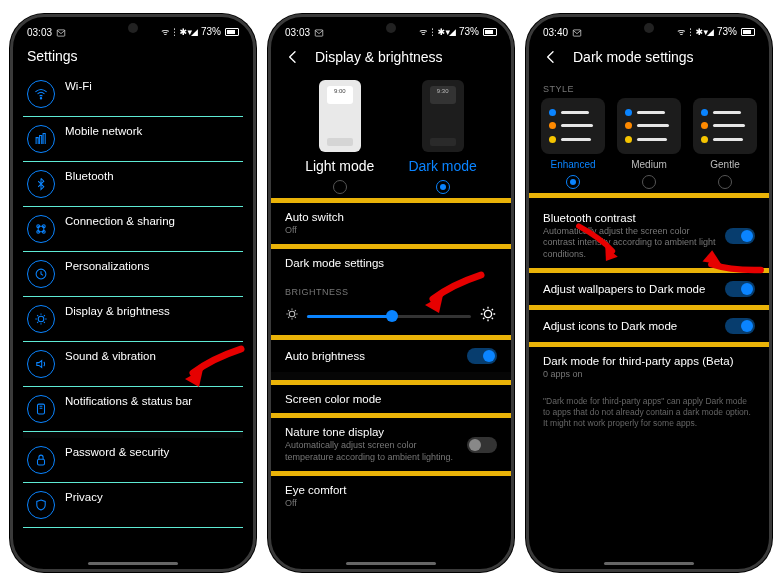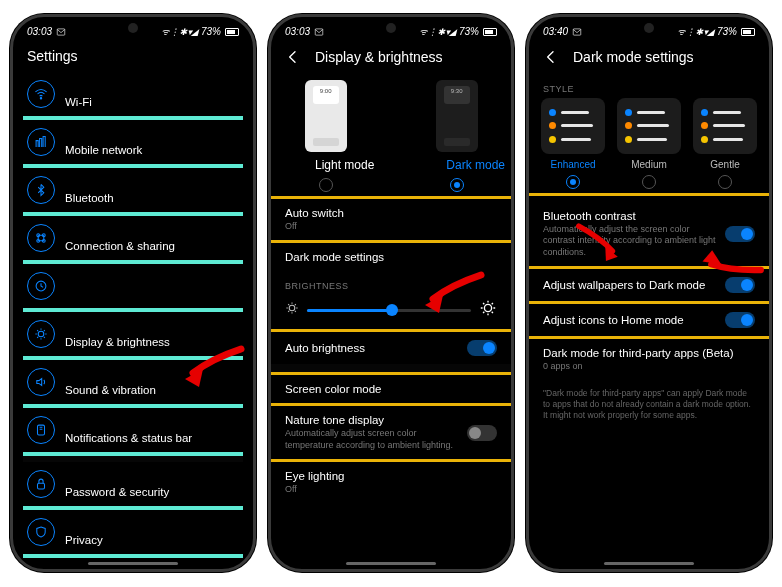--- a/index.html
+++ b/index.html
@@ -12,40 +12,40 @@
     position: relative; overflow: hidden; color: #fff;
     box-shadow: 0 0 0 1px #000;
   }
   .notch {
     position: absolute; top: 6px; left: 50%; transform: translateX(-50%);
     width: 10px; height: 10px; border-radius: 50%; background: #222;
   }
 
   
   .status-bar {
-    display: flex; justify-content: space-between; align-items: center;
-    padding: 8px 14px 4px 14px; font-size: 10px; font-weight: 500; font-style: italic;
+    display: flex; justify-content: space-between; align-items: flex-end;
+    padding: 8px 14px 4px 14px; font-size: 10px; font-weight: 500;
   }
   .status-left, .status-right { display: flex; align-items: center; gap: 4px; }
   .status-ic { width: 10px; height: 10px; display: inline-flex; align-items: center; justify-content: center; }
   .status-ic svg { width: 100%; height: 100%; }
 
   
   .header {
     display: flex; align-items: center; padding: 6px 14px 8px 14px; gap: 12px;
   }
   .header .title { font-size: 14px; font-weight: 500; }
   .back-btn { width: 18px; height: 18px; display: flex; align-items: center; }
   .back-btn svg { width: 16px; height: 16px; }
 
   
   .list { padding: 0 10px; }
   .row {
-    display: flex; align-items: flex-end; padding: 8px 4px;
-    border-bottom: 4px solid #5eead4; font-size: 11.5px;
+    display: flex; align-items: flex-start; padding: 8px 4px;
+    border-bottom: 1px solid #5eead4; font-size: 11.5px;
   }
   .row-icon {
     width: 28px; height: 28px; border: 1.2px solid #0a84ff; border-radius: 50%;
     display: flex; align-items: center; justify-content: center; margin-right: 10px;
     flex: 0 0 28px;
   }
   .row-icon svg { width: 14px; height: 14px; stroke: #0a84ff; fill: none; stroke-width: 1.5; }
   .row-label { flex: 1; }
 
   
@@ -56,28 +56,28 @@
   }
   .preview.light { background: #e9e9e9; }
   .preview.light::before { content:""; position:absolute; left:8px; top:6px; width:26px; height:18px; background:#fff; border-radius:3px; }
   .preview.light::after { content:""; position:absolute; left:8px; bottom:6px; width:26px; height:8px; background:#d5d5d5; border-radius:2px; }
   .preview.dark { background: #1d1d1d; }
   .preview.dark::before { content:""; position:absolute; left:8px; top:6px; width:26px; height:18px; background:#333; border-radius:3px; }
   .preview.dark::after { content:""; position:absolute; left:8px; bottom:6px; width:26px; height:8px; background:#2a2a2a; border-radius:2px; }
   .preview .time { position:absolute; top:8px; left:0; right:0; text-align:center; font-size:6px; }
   .preview.light .time { color:#444; }
   .preview.dark .time { color:#bbb; }
-  .mode-label { font-size: 12px; margin-left: 38px; }
+  .mode-label { font-size: 14px; }
   .mode-label.active { color: #0a84ff; font-weight:500; }
   .radio { width: 14px; height: 14px; border-radius: 50%; border: 1.5px solid #555; position: relative; }
   .radio.on { border-color: #0a84ff; }
   .radio.on::after { content:""; position:absolute; inset:3px; background:#0a84ff; border-radius:50%; }
 
   .setting-row {
-    padding: 8px 14px; border-top: 3px solid #eab308;
+    padding: 8px 14px; border-top: 5px solid #eab308;
     display: flex; align-items: center; justify-content: space-between;
   }
   .setting-row .txt { font-size: 11.5px; }
   .setting-row .sub { font-size: 9px; color: #777; margin-top: 2px; line-height: 1.25; }
   .section-label { font-size: 9px; color: #777; padding: 10px 14px 4px 14px; letter-spacing: .5px; }
 
   
   .slider-row { display:flex; align-items:center; gap:8px; padding: 4px 14px 8px 14px; }
   .slider-track { flex:1; height:3px; background:#333; border-radius:2px; position:relative; }
   .slider-fill { position:absolute; left:0; top:0; bottom:0; width:52%; background:#0a84ff; border-radius:2px; }
@@ -238,20 +238,21 @@
           </svg>
         </div>
         <span class="row-label">Connection &amp; sharing</span>
       </div>
     <div class="row">
         <div class="row-icon">
           <svg viewBox="0 0 20 20">
             <use href="#ic-personal"></use>
           </svg>
         </div>
+        <span class="row-label">Personalizations</span>
       </div>
     <div class="row">
         <div class="row-icon">
           <svg viewBox="0 0 20 20">
             <use href="#ic-display"></use>
           </svg>
         </div>
         <span class="row-label">Display &amp; brightness</span>
       </div>
     <div class="row">
@@ -371,21 +372,21 @@
   </div>
   <div class="setting-row">
     <div style="flex:1;padding-right:8px">
       <div class="txt">Nature tone display</div>
       <div class="sub">Automatically adjust screen color temperature according to ambient lighting.</div>
     </div>
     <div class="toggle"></div>
   </div>
   <div class="setting-row">
     <div>
-      <div class="txt">Eye lighting</div>
+      <div class="txt">Eye comfort</div>
       <div class="sub">Off</div>
     </div>
   </div>
 
   <div class="arrow" style="left:150px;top:248px;width:64px;height:54px"><svg viewBox="0 0 64 54">
         <use href="#arrow-red"></use>
       </svg></div>
   <div class="home-bar"></div>
 </div>
 
@@ -480,21 +481,21 @@
       <div class="txt">Bluetooth contrast</div>
       <div class="sub">Automatically adjust the screen color contrast intensity according to ambient light conditions.</div>
     </div>
     <div class="toggle on"></div>
   </div>
   <div class="setting-row">
     <div class="txt">Adjust wallpapers to Dark mode</div>
     <div class="toggle on"></div>
   </div>
   <div class="setting-row">
-    <div class="txt">Adjust icons to Home mode</div>
+    <div class="txt">Adjust icons to Dark mode</div>
     <div class="toggle on"></div>
   </div>
   <div class="setting-row">
     <div>
       <div class="txt">Dark mode for third-party apps (Beta)</div>
       <div class="sub">0 apps on</div>
     </div>
   </div>
   <div class="note">"Dark mode for third-party apps" can apply Dark mode to apps that do not already contain a dark mode option. It might not work properly for some apps.</div>
 

